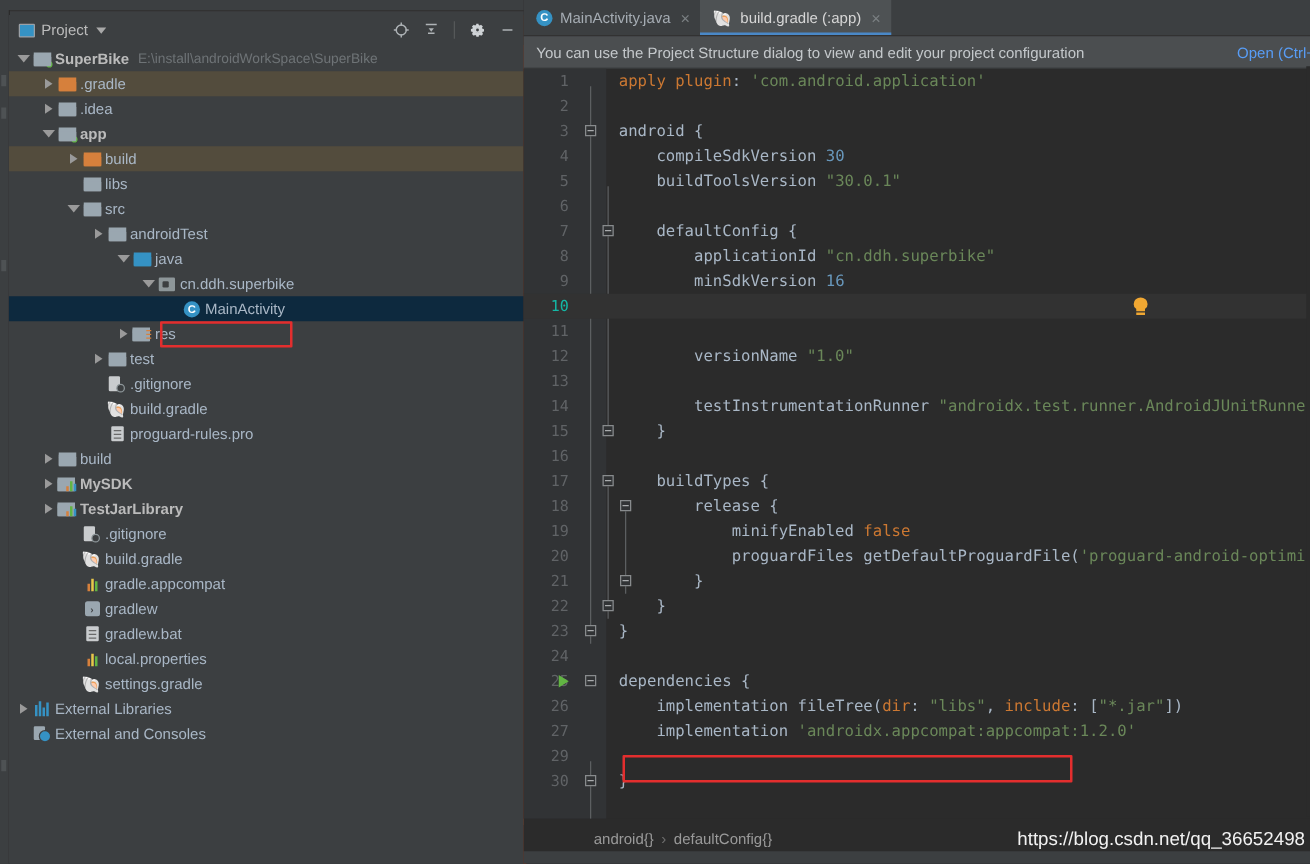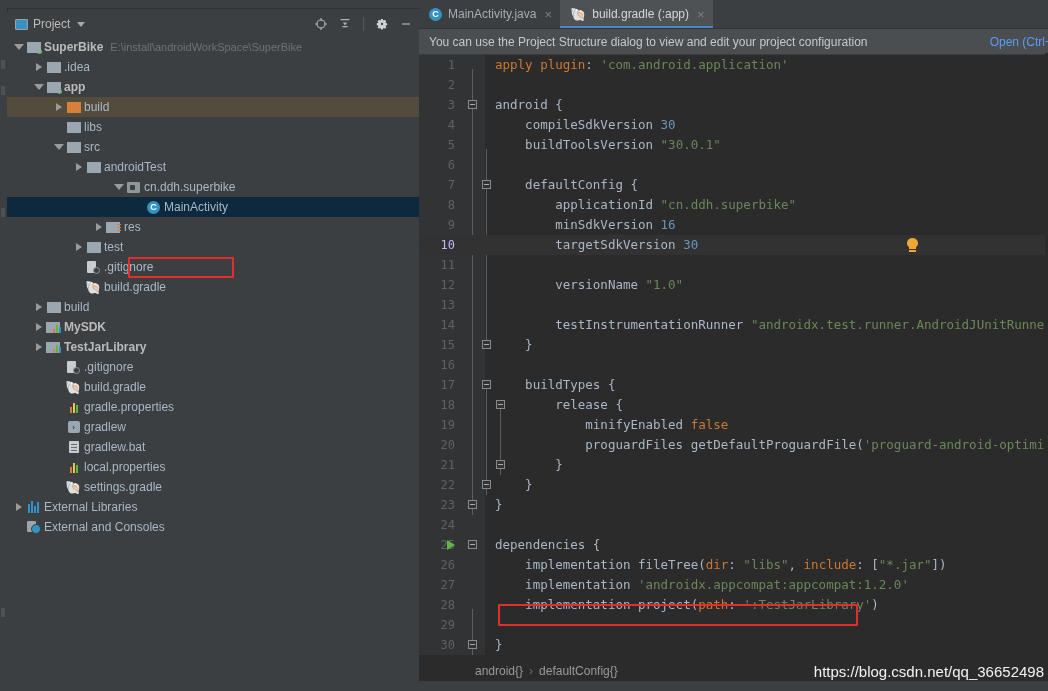--- a/index.html
+++ b/index.html
@@ -221,21 +221,21 @@
   }
   .code-row {
     position: relative; height: 20px; white-space: pre;
   }
   .code-row.cur { background: #323232; }
   .ln {
     position: absolute; left: 0; width: 36px; text-align: right;
     color: #606366; font-size: 12px; line-height: 20px;
     font-family: "DejaVu Sans Mono", monospace;
   }
-  .code-row.cur .ln { color: #c4b5fd; }
+  .code-row.cur .ln { color: #14b8a6; }
   .code-txt {
     position: absolute; left: 76px; line-height: 20px; color: #a9b7c6;
   }
   .fold {
     position: absolute; left: 49px; top: 5px; width: 9px; height: 9px;
     border: 1px solid #888b8d; box-sizing: border-box; background: #313335;
   }
   .fold:after {
     content: ""; position: absolute; left: 1px; right: 1px; top: 3px;
     height: 1px; background: #a9abad;
@@ -350,20 +350,30 @@
             <span class="arrow-d"></span>
           </span>
           <span class="row-icon">
             <span class="f-folder fc-gray" style="position:relative;">
               <span class="badge-dot"></span>
             </span>
           </span>
           <span class="row-label bold">SuperBike</span>
           <span class="row-path">E:\install\androidWorkSpace\SuperBike</span>
         </div>
+        <div class="row excluded">
+          <span style="display:inline-block;width:26px;flex:0 0 26px;"></span>
+          <span class="row-arrow">
+            <span class="arrow-r"></span>
+          </span>
+          <span class="row-icon">
+            <span class="f-folder fc-orange" style="position:relative;"></span>
+          </span>
+          <span class="row-label">.gradle</span>
+        </div>
         <div class="row">
           <span style="display:inline-block;width:26px;flex:0 0 26px;"></span>
           <span class="row-arrow">
             <span class="arrow-r"></span>
           </span>
           <span class="row-icon">
             <span class="f-folder fc-gray" style="position:relative;"></span>
           </span>
           <span class="row-label">.idea</span>
         </div>
@@ -409,20 +419,30 @@
         </div>
         <div class="row">
           <span style="display:inline-block;width:66px;flex:0 0 66px;"></span>
           <span class="row-arrow">
             <span class="arrow-r"></span>
           </span>
           <span class="row-icon">
             <span class="f-folder fc-gray" style="position:relative;"></span>
           </span>
           <span class="row-label">androidTest</span>
+        </div>
+        <div class="row">
+          <span style="display:inline-block;width:86px;flex:0 0 86px;"></span>
+          <span class="row-arrow">
+            <span class="arrow-d"></span>
+          </span>
+          <span class="row-icon">
+            <span class="f-folder fc-blue" style="position:relative;"></span>
+          </span>
+          <span class="row-label">java</span>
         </div>
         <div class="row">
           <span style="display:inline-block;width:106px;flex:0 0 106px;"></span>
           <span class="row-arrow">
             <span class="arrow-d"></span>
           </span>
           <span class="row-icon">
             <span style="display:inline-block;width:13px;height:11px;background:#8d9699;border-radius:1px;position:relative;">
               <span style="position:absolute;left:3px;top:3px;width:5px;height:5px;background:#3c3f41;border-radius:1px;"></span>
             </span>
@@ -471,20 +491,28 @@
           </span>
           <span class="row-label">.gitignore</span>
         </div>
         <div class="row">
           <span style="display:inline-block;width:66px;flex:0 0 66px;"></span>
           <span class="row-arrow"></span>
           <span class="row-icon">
             <span class="gradle-ico">🐚</span>
           </span>
           <span class="row-label">build.gradle</span>
+        </div>
+        <div class="row">
+          <span style="display:inline-block;width:66px;flex:0 0 66px;"></span>
+          <span class="row-arrow"></span>
+          <span class="row-icon">
+            <span class="doc-ico"></span>
+          </span>
+          <span class="row-label">proguard-rules.pro</span>
         </div>
         <div class="row">
           <span style="display:inline-block;width:26px;flex:0 0 26px;"></span>
           <span class="row-arrow">
             <span class="arrow-r"></span>
           </span>
           <span class="row-icon">
             <span class="f-folder fc-gray" style="position:relative;"></span>
           </span>
           <span class="row-label">build</span>
@@ -545,21 +573,21 @@
         <div class="row">
           <span style="display:inline-block;width:46px;flex:0 0 46px;"></span>
           <span class="row-arrow"></span>
           <span class="row-icon">
             <span class="bars-ico">
               <i style="height:6px;background:#d6803c;"></i>
               <i style="height:10px;background:#e8c84a;"></i>
               <i style="height:8px;background:#62b543;"></i>
             </span>
           </span>
-          <span class="row-label">gradle.properties</span>
+          <span class="row-label">gradle.appcompat</span>
         </div>
         <div class="row">
           <span style="display:inline-block;width:46px;flex:0 0 46px;"></span>
           <span class="row-arrow"></span>
           <span class="row-icon">
             <span class="gw-ico">›</span>
           </span>
           <span class="row-label">gradlew</span>
         </div>
         <div class="row">
@@ -653,39 +681,38 @@
       <div id="code">
           <div class="code-row"><span class="ln">1</span><span class="code-txt"><span class="k">apply</span> <span class="k">plugin</span>: <span class="s">'com.android.application'</span></span></div>
           <div class="code-row"><span class="ln">2</span><span class="code-txt"></span></div>
           <div class="code-row"><span class="ln">3</span><span class="code-txt">android {</span><span class="fold" style="left: 49px;"></span></div>
           <div class="code-row"><span class="ln">4</span><span class="code-txt">    compileSdkVersion <span class="n">30</span></span></div>
           <div class="code-row"><span class="ln">5</span><span class="code-txt">    buildToolsVersion <span class="s">"30.0.1"</span></span></div>
           <div class="code-row"><span class="ln">6</span><span class="code-txt"></span></div>
           <div class="code-row"><span class="ln">7</span><span class="code-txt">    defaultConfig {</span><span class="fold" style="left: 63px;"></span></div>
           <div class="code-row"><span class="ln">8</span><span class="code-txt">        applicationId <span class="s">"cn.ddh.superbike"</span></span></div>
           <div class="code-row"><span class="ln">9</span><span class="code-txt">        minSdkVersion <span class="n">16</span></span></div>
-          <div class="code-row cur"><span class="ln">10</span><span class="code-txt">        targetSdkVersion <span class="n">30</span></span></div>
+          <div class="code-row cur"><span class="ln">10</span></div>
           <div class="code-row"><span class="ln">11</span></div>
           <div class="code-row"><span class="ln">12</span><span class="code-txt">        versionName <span class="s">"1.0"</span></span></div>
           <div class="code-row"><span class="ln">13</span><span class="code-txt"></span></div>
           <div class="code-row"><span class="ln">14</span><span class="code-txt">        testInstrumentationRunner <span class="s">"androidx.test.runner.AndroidJUnitRunner"</span></span></div>
           <div class="code-row"><span class="ln">15</span><span class="code-txt">    }</span><span class="fold" style="left: 63px;"></span></div>
           <div class="code-row"><span class="ln">16</span><span class="code-txt"></span></div>
           <div class="code-row"><span class="ln">17</span><span class="code-txt">    buildTypes {</span><span class="fold" style="left: 63px;"></span></div>
           <div class="code-row"><span class="ln">18</span><span class="code-txt">        release {</span><span class="fold" style="left: 77px;"></span></div>
           <div class="code-row"><span class="ln">19</span><span class="code-txt">            minifyEnabled <span class="k">false</span></span></div>
           <div class="code-row"><span class="ln">20</span><span class="code-txt">            proguardFiles getDefaultProguardFile(<span class="s">'proguard-android-optimize.txt'</span>)</span></div>
           <div class="code-row"><span class="ln">21</span><span class="code-txt">        }</span><span class="fold" style="left: 77px;"></span></div>
           <div class="code-row"><span class="ln">22</span><span class="code-txt">    }</span><span class="fold" style="left: 63px;"></span></div>
           <div class="code-row"><span class="ln">23</span><span class="code-txt">}</span><span class="fold" style="left: 49px;"></span></div>
           <div class="code-row"><span class="ln">24</span><span class="code-txt"></span></div>
           <div class="code-row"><span class="ln">25</span><span class="code-txt">dependencies {</span><span class="fold" style="left: 49px;"></span></div>
           <div class="code-row"><span class="ln">26</span><span class="code-txt">    implementation fileTree(<span class="k">dir</span>: <span class="s">"libs"</span>, <span class="k">include</span>: [<span class="s">"*.jar"</span>])</span></div>
           <div class="code-row"><span class="ln">27</span><span class="code-txt">    implementation <span class="s">'androidx.appcompat:appcompat:1.2.0'</span></span></div>
-          <div class="code-row"><span class="ln">28</span><span class="code-txt">    implementation project(<span class="k">path</span>: <span class="s">':TestJarLibrary'</span>)</span></div>
           <div class="code-row"><span class="ln">29</span><span class="code-txt"></span></div>
           <div class="code-row"><span class="ln">30</span><span class="code-txt">}</span><span class="fold" style="left: 49px;"></span></div>
         </div>
 
       <div class="bulb" style="top:183px;">
         <div class="glass"></div>
           <div class="base"></div>
       </div>
       <div class="runarrow" style="top:485px;"></div>
     </div>

